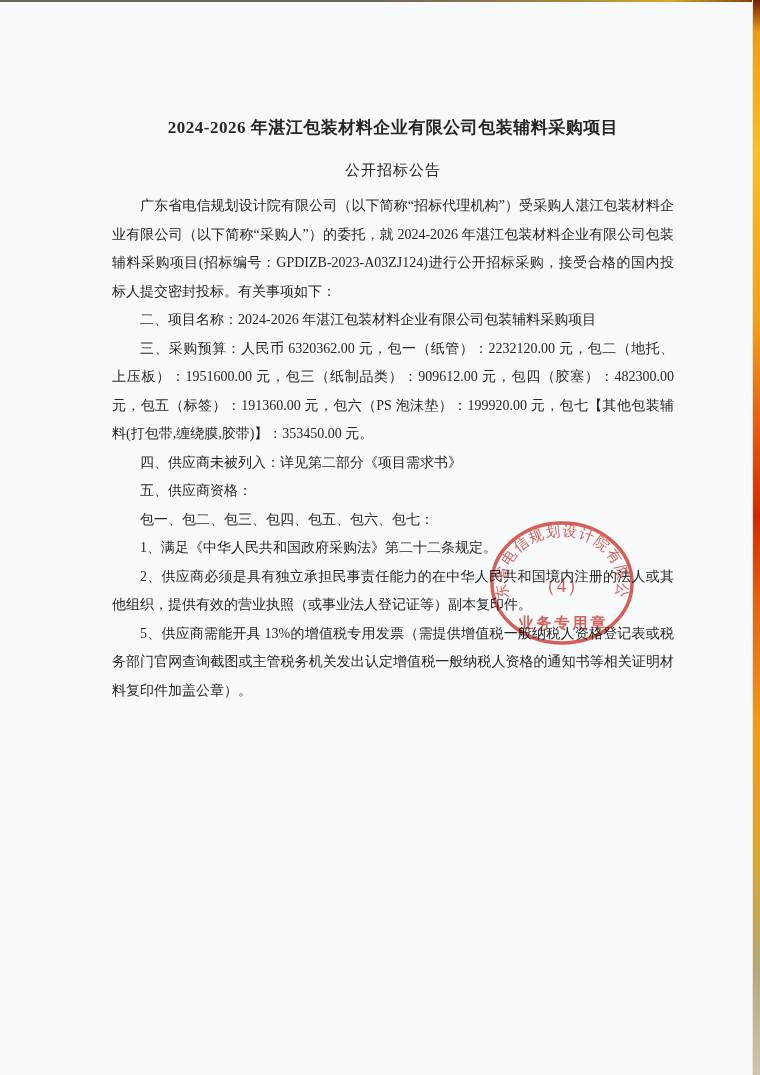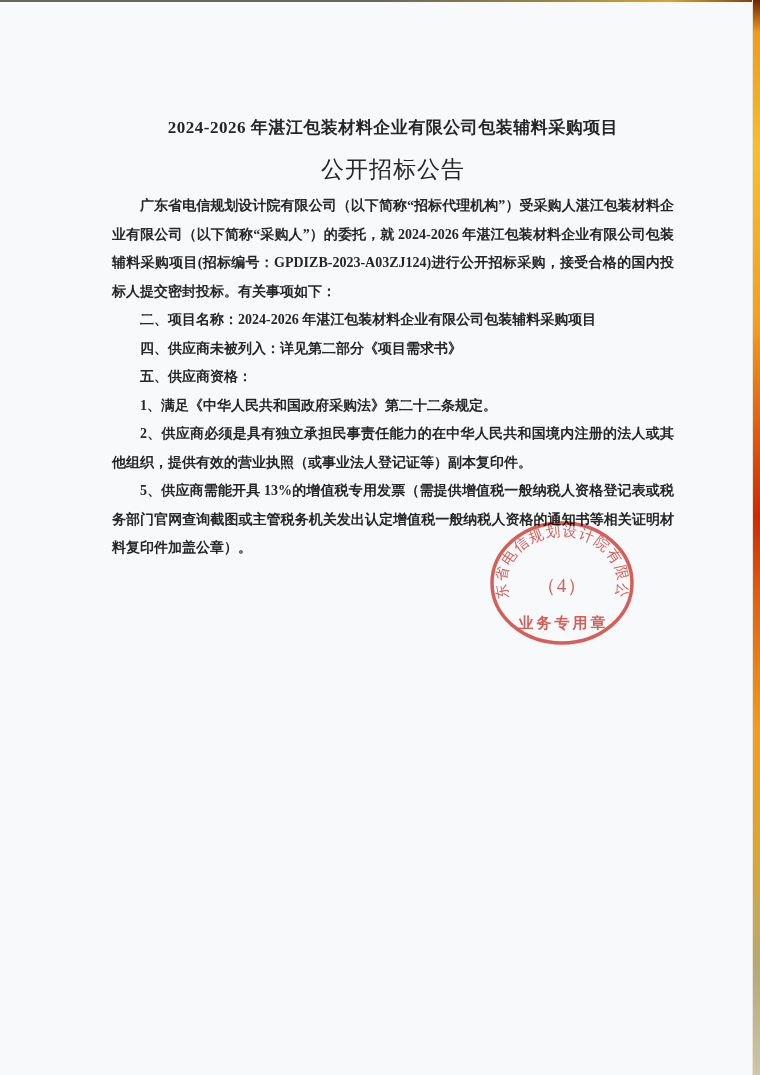--- a/index.html
+++ b/index.html
@@ -32,28 +32,28 @@
     z-index: 1;
   }
   .title {
     font-size: 17px;
     line-height: 24px;
     font-weight: bold;
     text-align: center;
     letter-spacing: 0.5px;
   }
   .subtitle {
-    font-size: 23px;
+    font-size: 15px;
     line-height: 24px;
     font-weight: normal;
     text-align: center;
     letter-spacing: 1px;
     margin-top: 18px;
   }
-  .body-text { margin-top: 10px; font-weight: bold; }
+  .body-text { margin-top: 10px; }
   .para {
     font-size: 14px;
     line-height: 28.5px;
     text-align: justify;
     text-indent: 2em;
     word-break: break-word;
   }
   
   .stamp {
     position: absolute;
@@ -79,22 +79,24 @@
 <div class="scan-edge-top"></div>
 <div class="scan-edge-right"></div>
 
 <div class="content">
   <h1 class="title">2024-2026 年湛江包装材料企业有限公司包装辅料采购项目</h1>
   <h2 class="subtitle">公开招标公告</h2>
 
   <div class="body-text">
     <p class="para">广东省电信规划设计院有限公司（以下简称“招标代理机构”）受采购人湛江包装材料企业有限公司（以下简称“采购人”）的委托，就 2024-2026 年湛江包装材料企业有限公司包装辅料采购项目(招标编号：GPDIZB-2023-A03ZJ124)进行公开招标采购，接受合格的国内投标人提交密封投标。有关事项如下：</p>
     <p class="para">二、项目名称：2024-2026 年湛江包装材料企业有限公司包装辅料采购项目</p>
+    <p class="para">三、采购预算：人民币 6320362.00 元，包一（纸管）：2232120.00 元，包二（地托、上压板）：1951600.00 元，包三（纸制品类）：909612.00 元，包四（胶塞）：482300.00 元，包五（标签）：191360.00 元，包六（PS 泡沫垫）：199920.00 元，包七【其他包装辅料(打包带,缠绕膜,胶带)】：353450.00 元。</p>
     <p class="para">四、供应商未被列入：详见第二部分《项目需求书》</p>
     <p class="para">五、供应商资格：</p>
+    <p class="para">包一、包二、包三、包四、包五、包六、包七：</p>
     <p class="para">1、满足《中华人民共和国政府采购法》第二十二条规定。</p>
     <p class="para">2、供应商必须是具有独立承担民事责任能力的在中华人民共和国境内注册的法人或其他组织，提供有效的营业执照（或事业法人登记证等）副本复印件。</p>
     <p class="para">5、供应商需能开具 13%的增值税专用发票（需提供增值税一般纳税人资格登记表或税务部门官网查询截图或主管税务机关发出认定增值税一般纳税人资格的通知书等相关证明材料复印件加盖公章）。</p>
   </div>
 </div>
 
 <svg class="stamp" viewBox="-80 -70 160 140" width="160" height="140" aria-hidden="true" style="color: rgb(214, 69, 60);">
   <ellipse cx="0" cy="0" rx="70" ry="60" fill="none" stroke="currentColor" stroke-width="3.5"></ellipse>
   <path id="sealArc" d="M -50.7 19.9 A 56 47 0 1 1 50.7 19.9" fill="none"></path>
   <text class="arc-text" text-anchor="middle">

